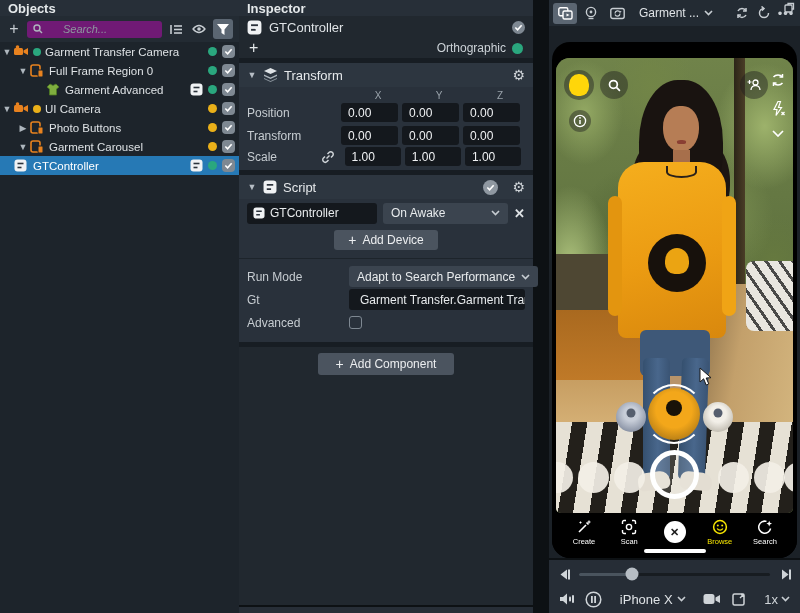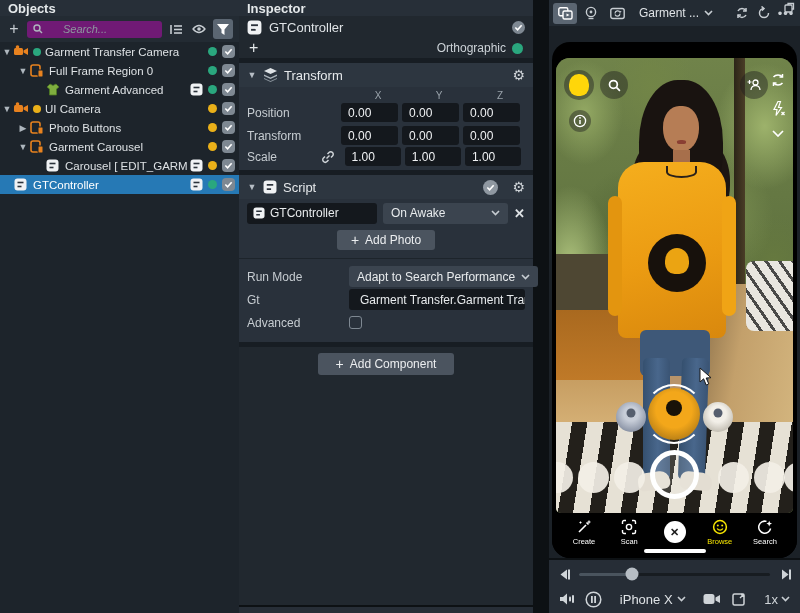--- a/index.html
+++ b/index.html
@@ -329,45 +329,20 @@
         <span class="rightcluster">
             <span class="dot yellow"></span>
         <span class="cbox">
               <svg viewBox="0 0 10 10">
                 <path d="M1.5 5 L4 7.5 L8.5 2.5" stroke="#fff" stroke-width="1.8" fill="none"></path>
               </svg>
             </span>
           </span>
       </div>
 
-      <div class="trow" style="padding-left:46px;">
-        <span class="ticon">
-          <svg width="13" height="13" viewBox="0 0 13 13">
-              <rect x="0.5" y="0.5" width="12" height="12" rx="3" fill="#f0f2f4"></rect>
-              <line x1="3.5" y1="4.5" x2="9.5" y2="4.5" stroke="#2b323b" stroke-width="1.6"></line>
-              <line x1="3.5" y1="8.5" x2="7.5" y2="8.5" stroke="#2b323b" stroke-width="1.6"></line>
-            </svg>
-        </span>
-        <span class="tlabel">Carousel [ EDIT_GARM</span>
-        <span class="rightcluster">
-          <span class="script-badge">
-              <svg width="13" height="13" viewBox="0 0 13 13">
-                <rect x="0.5" y="0.5" width="12" height="12" rx="3" fill="#f0f2f4"></rect>
-                <line x1="3.5" y1="4.5" x2="9.5" y2="4.5" stroke="#2b323b" stroke-width="1.6"></line>
-                <line x1="3.5" y1="8.5" x2="7.5" y2="8.5" stroke="#2b323b" stroke-width="1.6"></line>
-              </svg>
-            </span>
-          <span class="dot yellow"></span>
-          <span class="cbox">
-              <svg viewBox="0 0 10 10">
-                <path d="M1.5 5 L4 7.5 L8.5 2.5" stroke="#fff" stroke-width="1.8" fill="none"></path>
-              </svg>
-            </span>
-        </span>
-      </div>
 
       <div class="trow selected" style="padding-left:14px;">
         <span class="ticon">
           <svg width="13" height="13" viewBox="0 0 13 13">
               <rect x="0.5" y="0.5" width="12" height="12" rx="3" fill="#f0f2f4"></rect>
               <line x1="3.5" y1="4.5" x2="9.5" y2="4.5" stroke="#2b323b" stroke-width="1.6"></line>
               <line x1="3.5" y1="8.5" x2="7.5" y2="8.5" stroke="#2b323b" stroke-width="1.6"></line>
             </svg>
         </span>
         <span class="tlabel">GTController</span>
@@ -503,21 +478,21 @@
                 <path d="M1 1 L4.5 4.5 L8 1" stroke="#c7cdd2" stroke-width="1.6" fill="none"></path>
               </svg>
             </span>
         </span>
         <span style="color:#dfe3e6;font-size:13px;font-weight:bold;">✕</span>
       </div>
 
       <div style="display:flex;justify-content:center;margin:3px 0 8px;">
         <span class="btn">
           <span style="font-size:14px;">+</span>
-          <span>Add Photo</span>
+          <span>Add Device</span>
         </span>
       </div>
 
       <div style="height:1px;background:#1d242b;margin:0 0 6px;"></div>
 
       <div class="frow">
         <span class="flabel" style="width:102px;">Run Mode</span>
         <span class="dropdown" style="flex:1;">
           <span style="white-space:nowrap;overflow:hidden;">Adapt to Search Performance</span>
           <span class="dchev">

